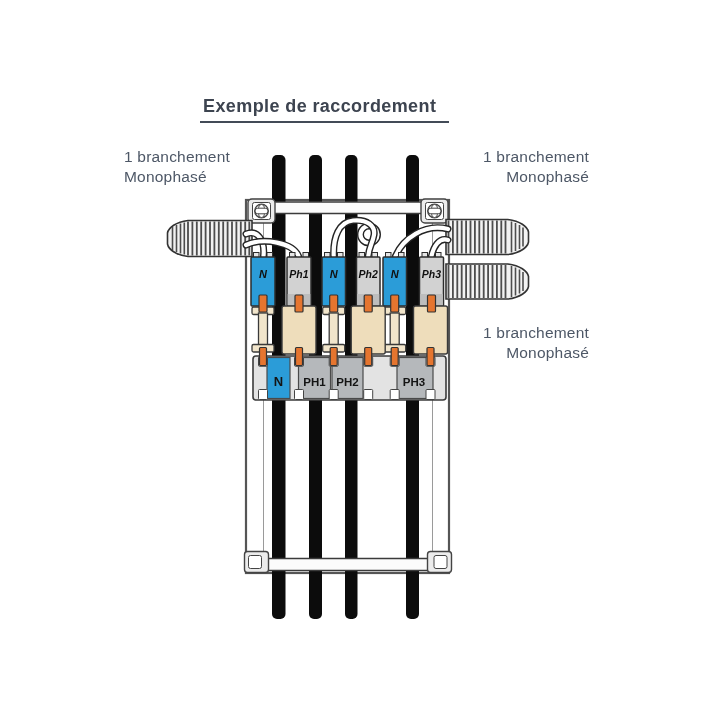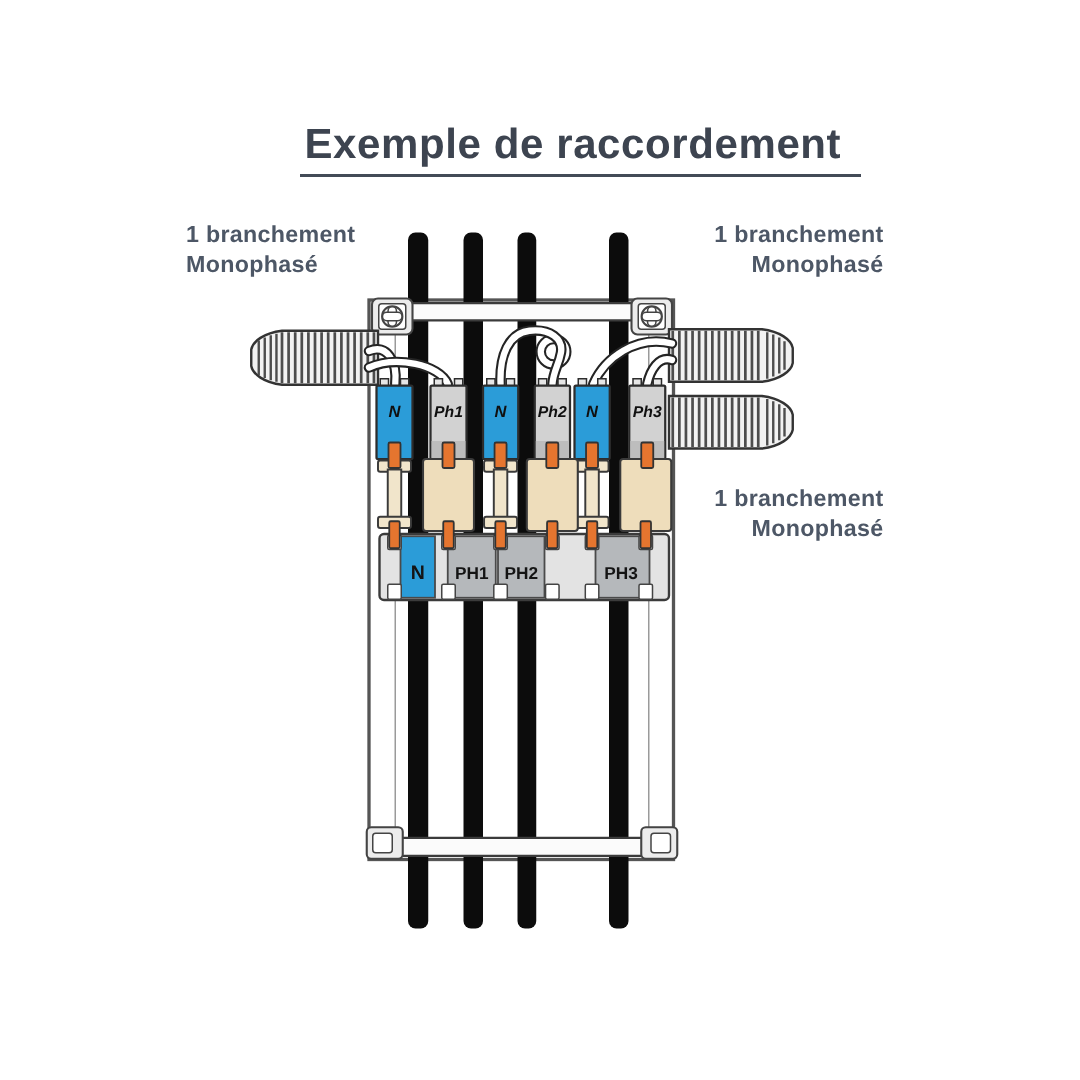--- a/index.html
+++ b/index.html
@@ -1,21 +1,21 @@
 <!DOCTYPE html>
 <html><head>
 <meta charset="utf-8">
 <style>
   html,body{margin:0;padding:0;}
   body{width:720px;height:720px;position:relative;background:#ffffff;overflow:hidden;
        font-family:"Liberation Sans",sans-serif;}
-  .title{position:absolute;left:200px;top:80px;font-size:28px;font-weight:bold;
+  .title{position:absolute;left:200px;top:96px;font-size:18px;font-weight:bold;
          color:#3d4450;letter-spacing:.4px;white-space:nowrap;
          border-bottom:2px solid #434b57;padding:0 13px 4px 3px;}
-  .ann{position:absolute;font-size:15.5px;line-height:20px;color:#4d5766;letter-spacing:.2px;font-weight:bold;}
+  .ann{position:absolute;font-size:15.5px;line-height:20px;color:#4d5766;letter-spacing:.2px;}
   .ann-left{left:124px;top:147px;text-align:left;}
   .ann-tr{right:131px;top:147px;text-align:right;}
   .ann-mr{right:131px;top:323px;text-align:right;}
   svg{position:absolute;left:0;top:0;}
   svg text{font-family:"Liberation Sans",sans-serif;}
   .tlabel{font-size:10.5px;font-weight:bold;font-style:italic;fill:#101010;text-anchor:middle;}
   .tlabelN{font-size:11px;}
   .blabel{font-size:11.5px;font-weight:bold;fill:#141414;text-anchor:middle;}
   .blabelN{font-size:13px;}
 </style>

